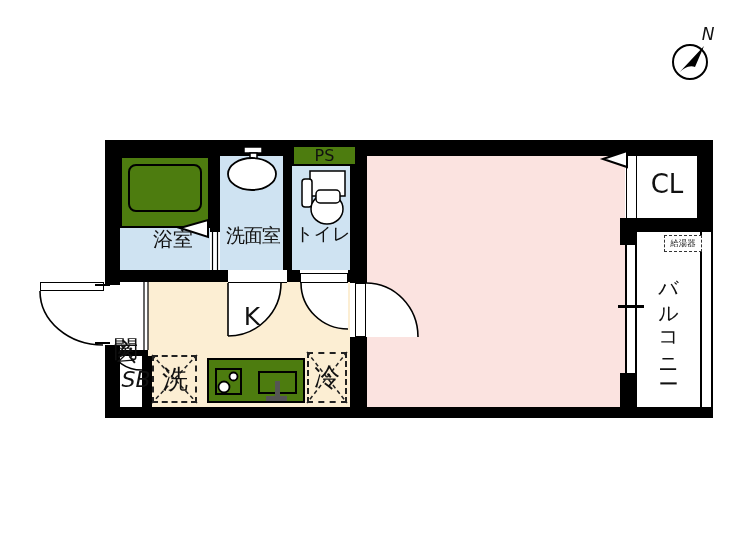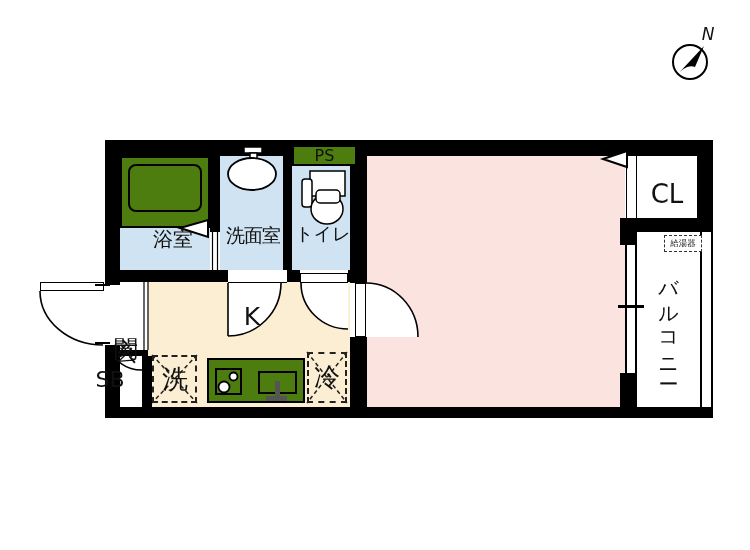--- a/index.html
+++ b/index.html
@@ -126,19 +126,19 @@
       <path d="M704,46 L676,76 C684,67 690,65 695,67 Z" fill="#000"></path>
     </g>
   </svg>
 
   <div class="lbl" style="left:698px;top:24px;width:20px;font-size:17px;font-style:italic;">N</div>
   <div class="lbl" style="left:143px;top:228px;width:60px;font-size:20px;line-height:22px;">浴室</div>
   <div class="lbl" style="left:220px;top:218px;width:66px;font-size:19px;line-height:21px;letter-spacing:-1px;margin-top:7px;">洗面室</div>
   <div class="lbl" style="left:295px;top:224px;width:56px;font-size:18px;line-height:20px;">トイレ</div>
   <div class="lbl" style="left:238px;top:303px;width:28px;font-size:25px;line-height:27px;">K</div>
   <div class="lbl vert" style="left:112px;top:290px;width:28px;height:58px;font-size:24px;line-height:28px;">玄関</div>
-  <div class="lbl" style="left:93px;top:368px;width:34px;font-size:22px;line-height:24px;">SB</div>
+  <div class="lbl" style="left:119px;top:368px;width:34px;font-size:22px;line-height:24px;font-style:italic;">SB</div>
   <div class="lbl" style="left:160px;top:364px;width:30px;font-size:26px;line-height:30px;">洗</div>
   <div class="lbl" style="left:312px;top:362px;width:30px;font-size:26px;line-height:30px;">冷</div>
-  <div class="lbl" style="left:646px;top:180px;width:42px;font-size:26px;line-height:28px;">CL</div>
+  <div class="lbl" style="left:646px;top:170px;width:42px;font-size:26px;line-height:28px;">CL</div>
   <div class="lbl vert" style="left:656px;top:246px;width:26px;height:150px;font-size:20px;line-height:26px;letter-spacing:4px;">バルコニー</div>
 
 </div>
 
 </body></html>

